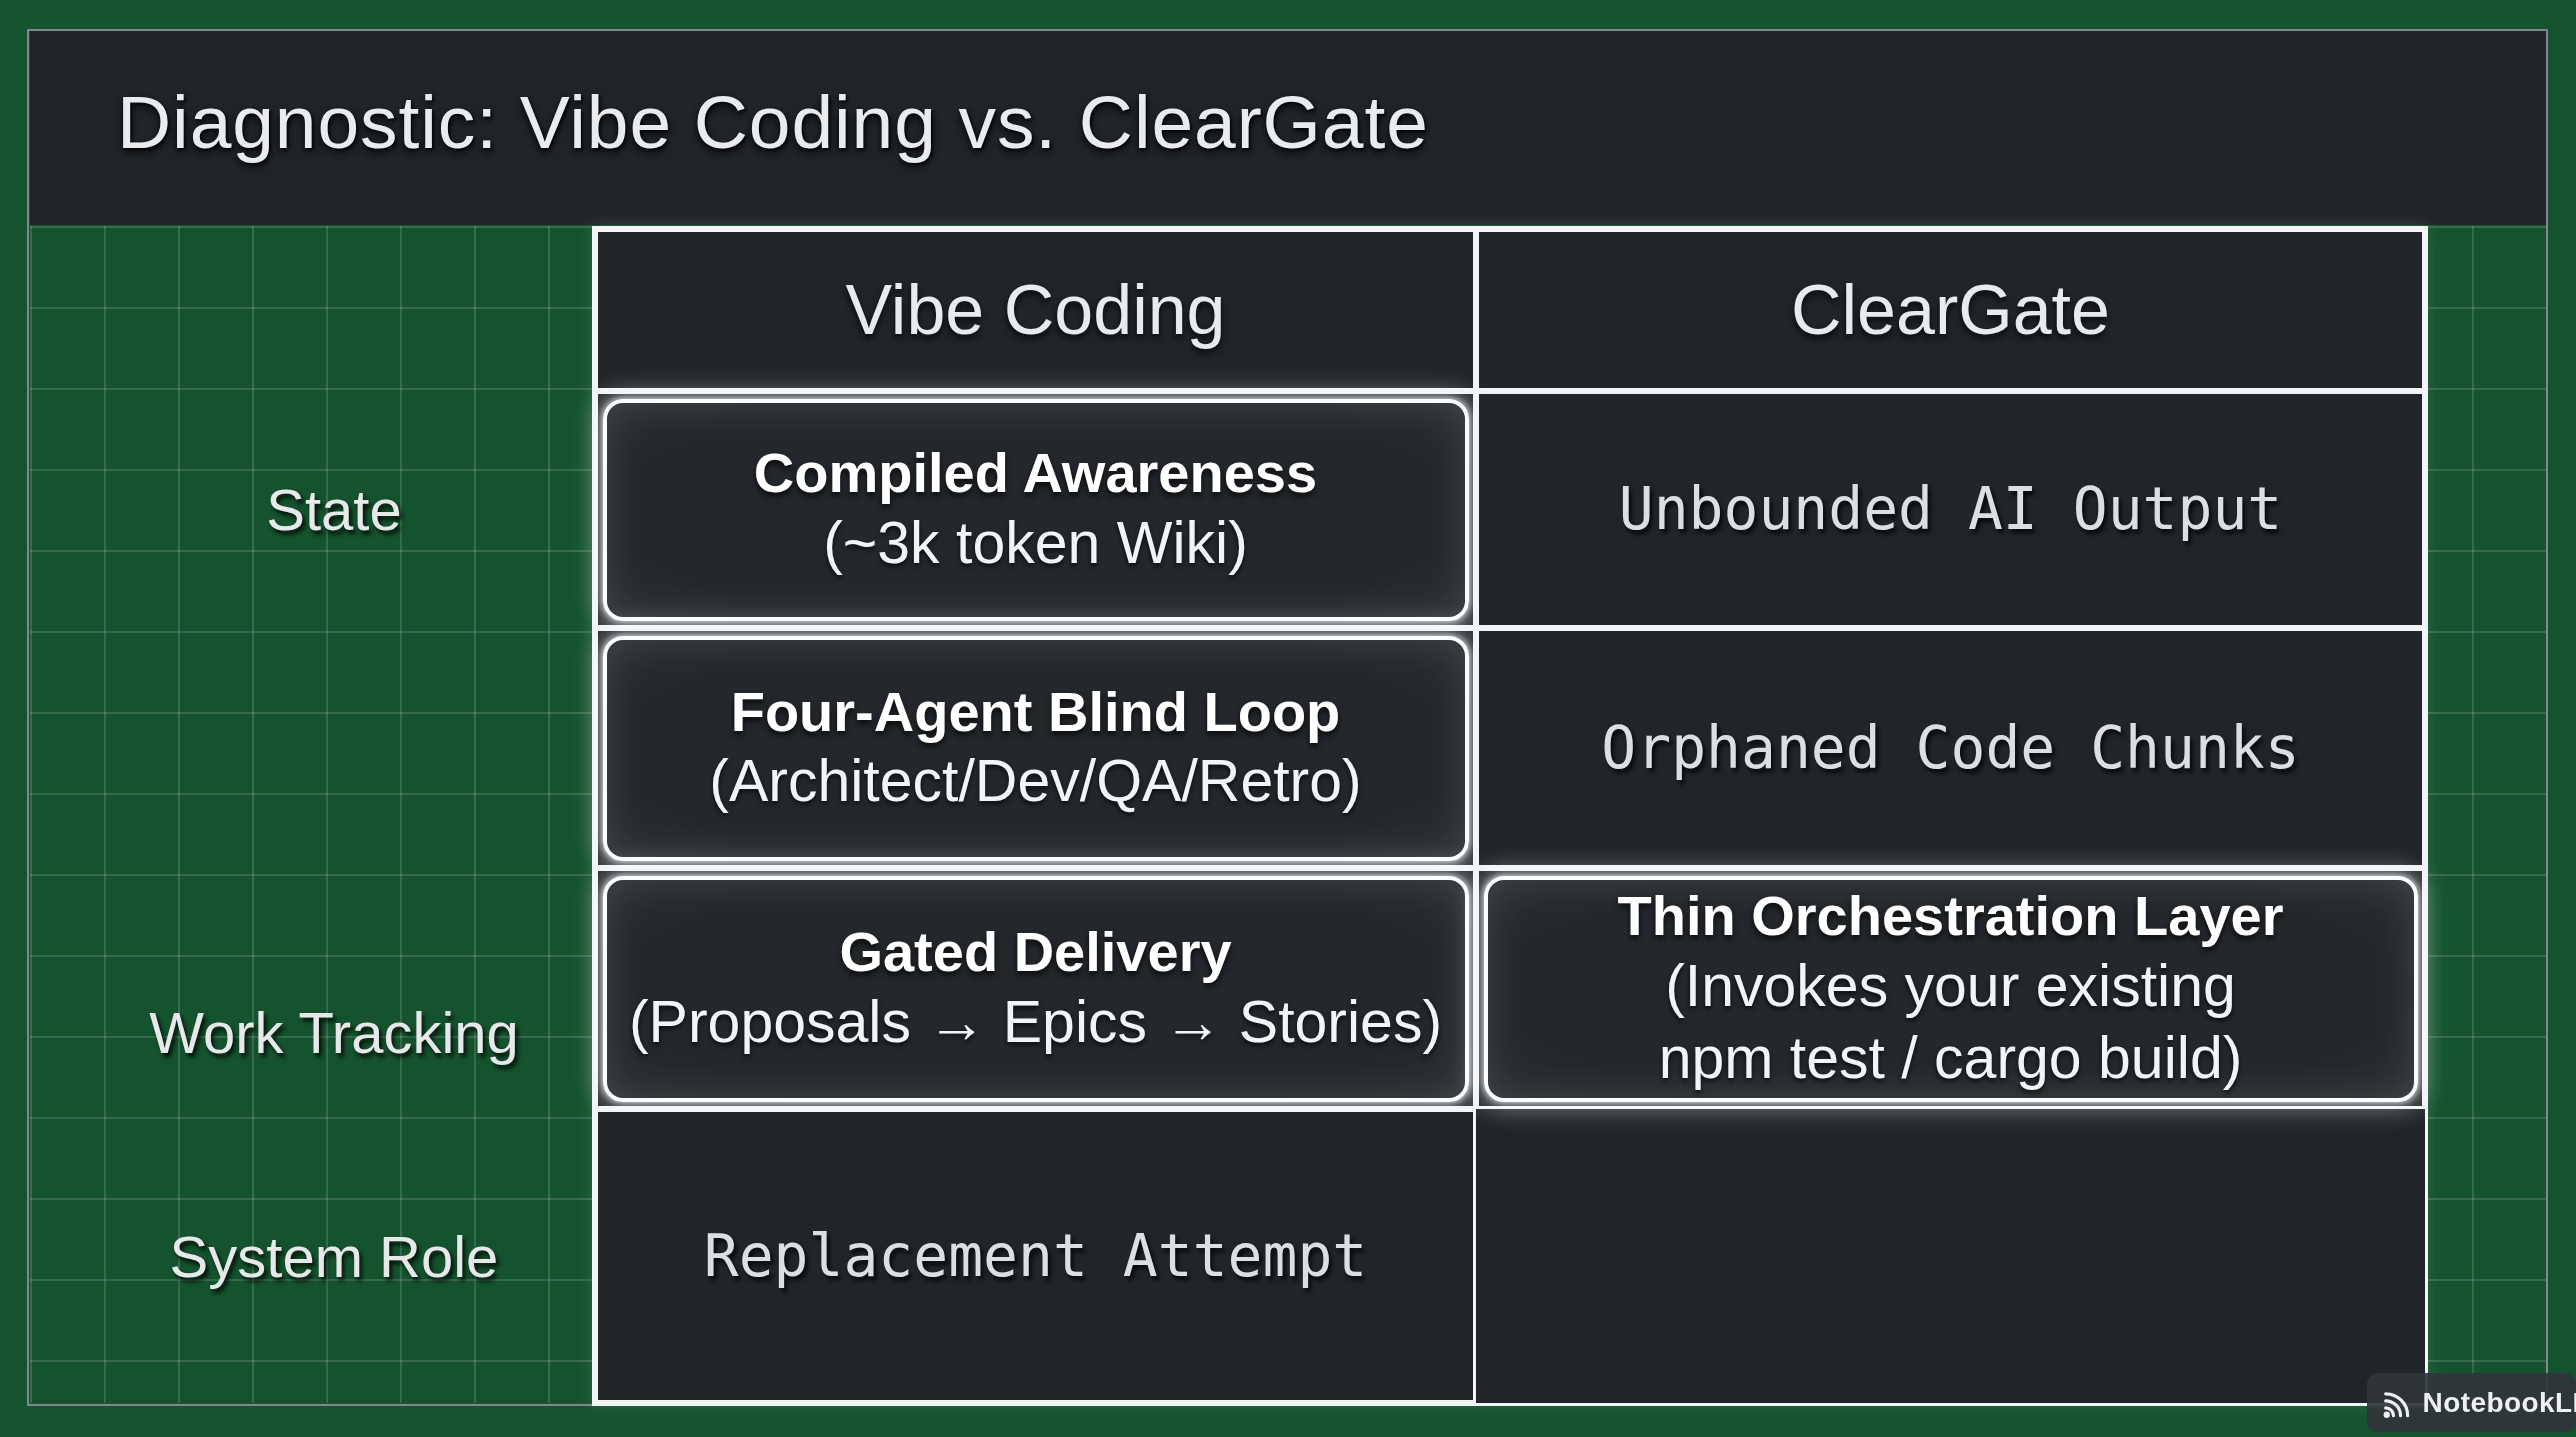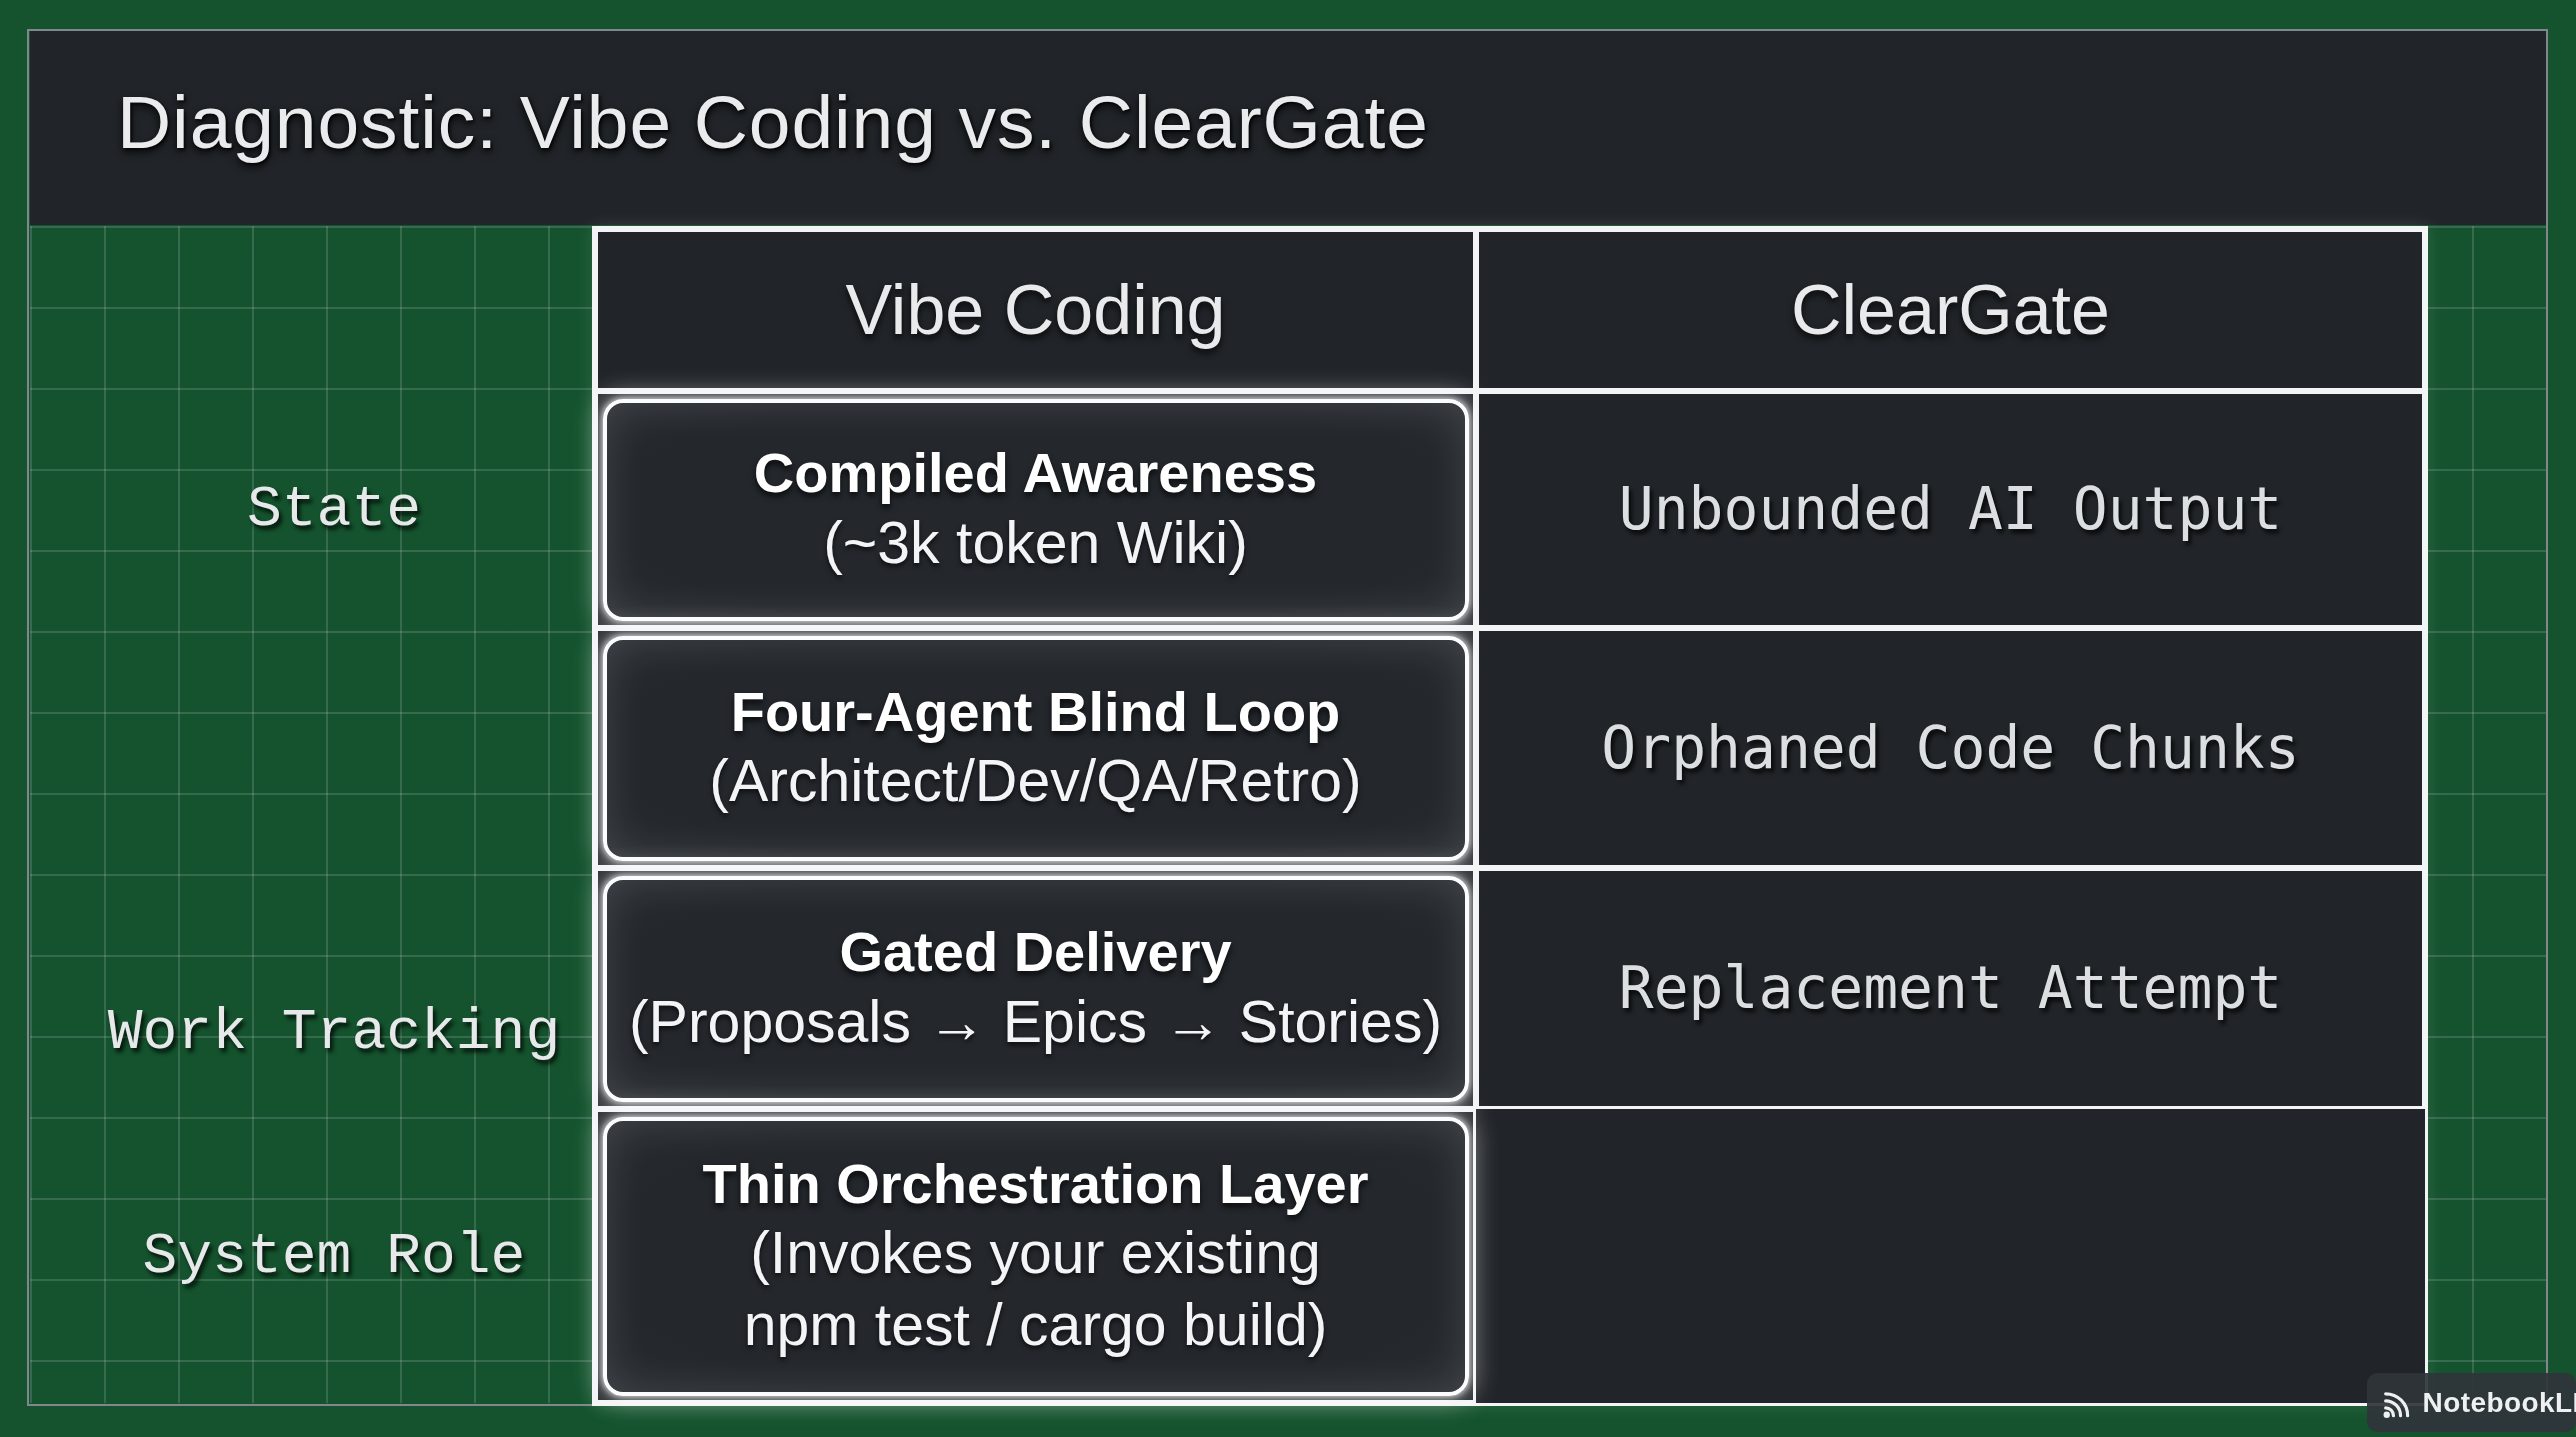--- a/index.html
+++ b/index.html
@@ -71,21 +71,21 @@
   }
   .cg-sub{
     font-size:59px;font-weight:400;color:#f2f4f6;line-height:1.22;
     text-shadow:0 2.7px 5.4px rgba(0,0,0,0.7);
   }
   .cg-sub span{display:block;}
   
   .row-label{
     position:absolute;left:30px;width:608px;z-index:2;
     display:flex;align-items:center;justify-content:center;
-    font-family:Liberation Mono, monospace;
+    font-family:Liberation Sans, sans-serif;
     font-size:58px;color:#e6e8ea;
     text-shadow:2.7px 3.6px 4.5px rgba(0,0,0,0.8);
   }
   .rl-1{top:391px;height:237px;}
   .rl-2{top:628px;height:240px;}
   .rl-3{top:912px;height:241px;}
   .rl-4{top:1109px;height:294px;}
   
   .watermark{
     position:absolute;left:2367px;top:1373px;width:209px;height:59px;z-index:6;
@@ -150,32 +150,32 @@
     </div>
     <div class="tcell">
       <div class="cg-box">
         <div class="cg-title">Gated Delivery</div>
         <div class="cg-sub">
           <span>(Proposals → Epics → Stories)</span>
         </div>
       </div>
     </div>
 
-    <div class="tcell vibe">
-      <div>
-        <span>Replacement Attempt</span>
-      </div>
-    </div>
     <div class="tcell">
       <div class="cg-box">
         <div class="cg-title">Thin Orchestration Layer</div>
         <div class="cg-sub">
           <span>(Invokes your existing</span>
           <span>npm test / cargo build)</span>
         </div>
+      </div>
+    </div>
+    <div class="tcell vibe">
+      <div>
+        <span>Replacement Attempt</span>
       </div>
     </div>
 
   </div>
 
   <div class="watermark">
     <svg class="wm-icon" viewBox="0 0 48 48" aria-hidden="true">
       <g fill="none" stroke="#eef0f2" stroke-width="4.5" stroke-linecap="round">
         <path d="M8 12 A 28 28 0 0 1 36 40" transform="rotate(-90 22 26) translate(0,0)" opacity="0"></path>
         <path d="M8 31 A 11 11 0 0 1 19 42"></path>

